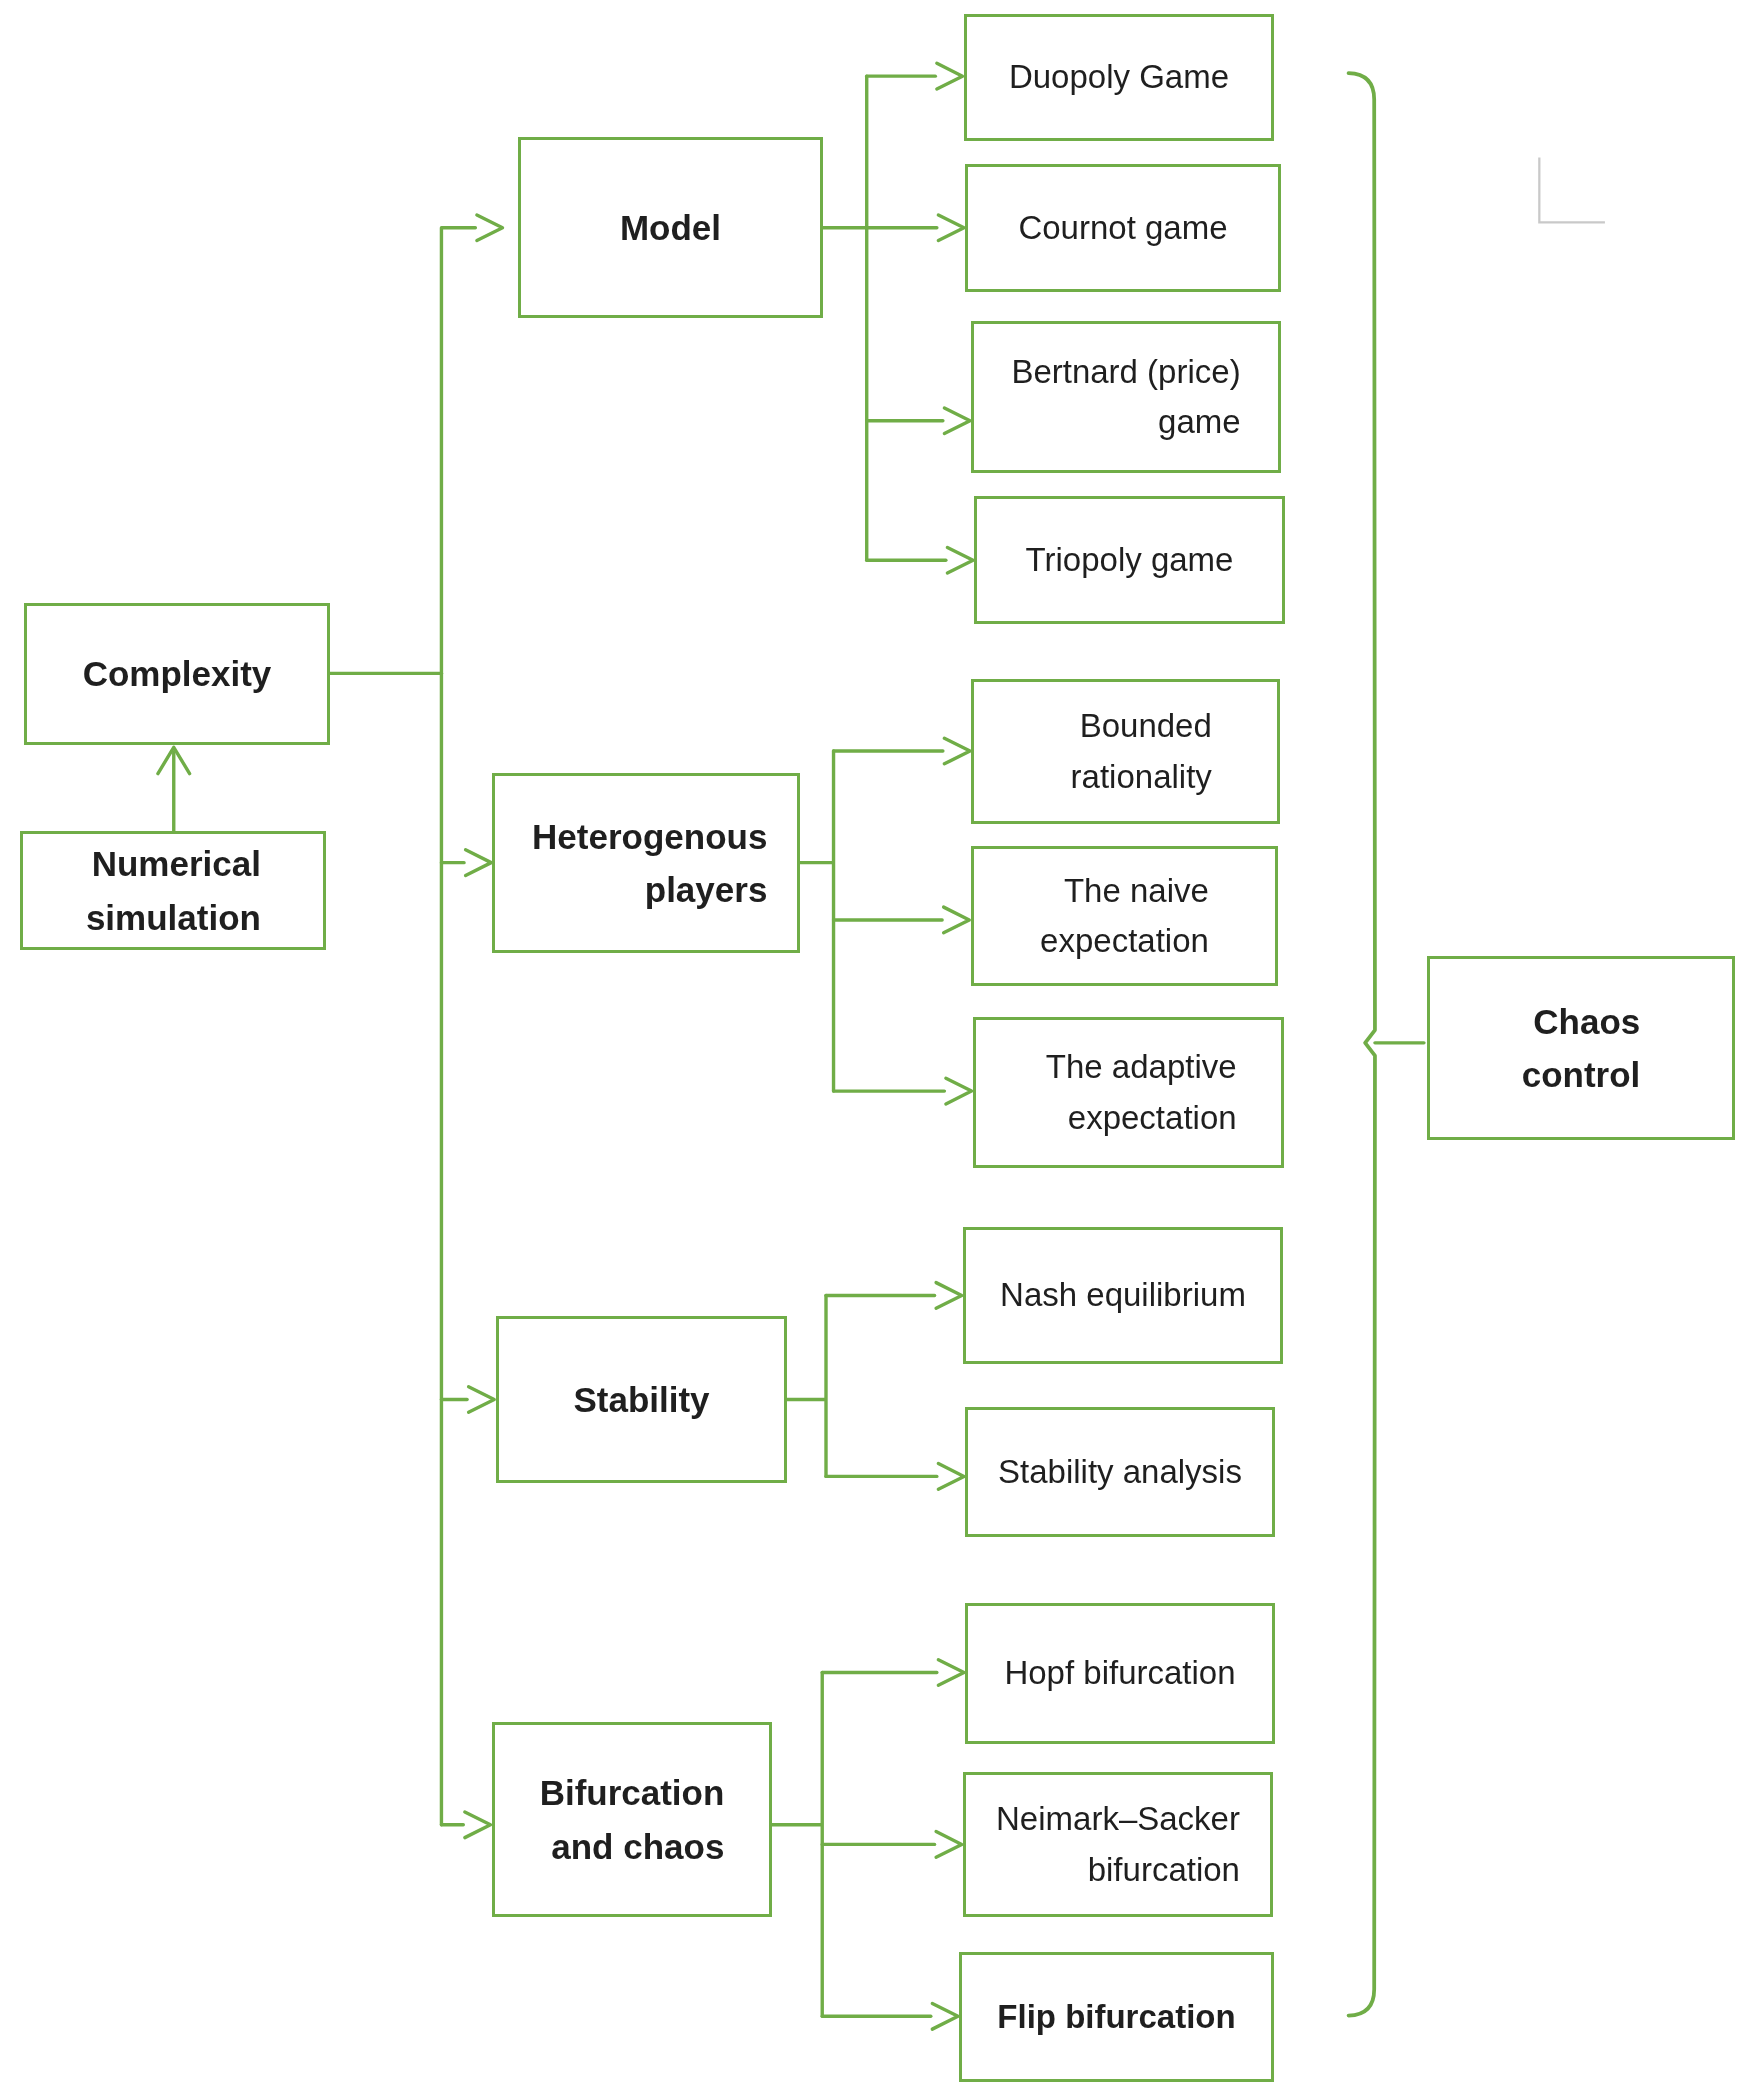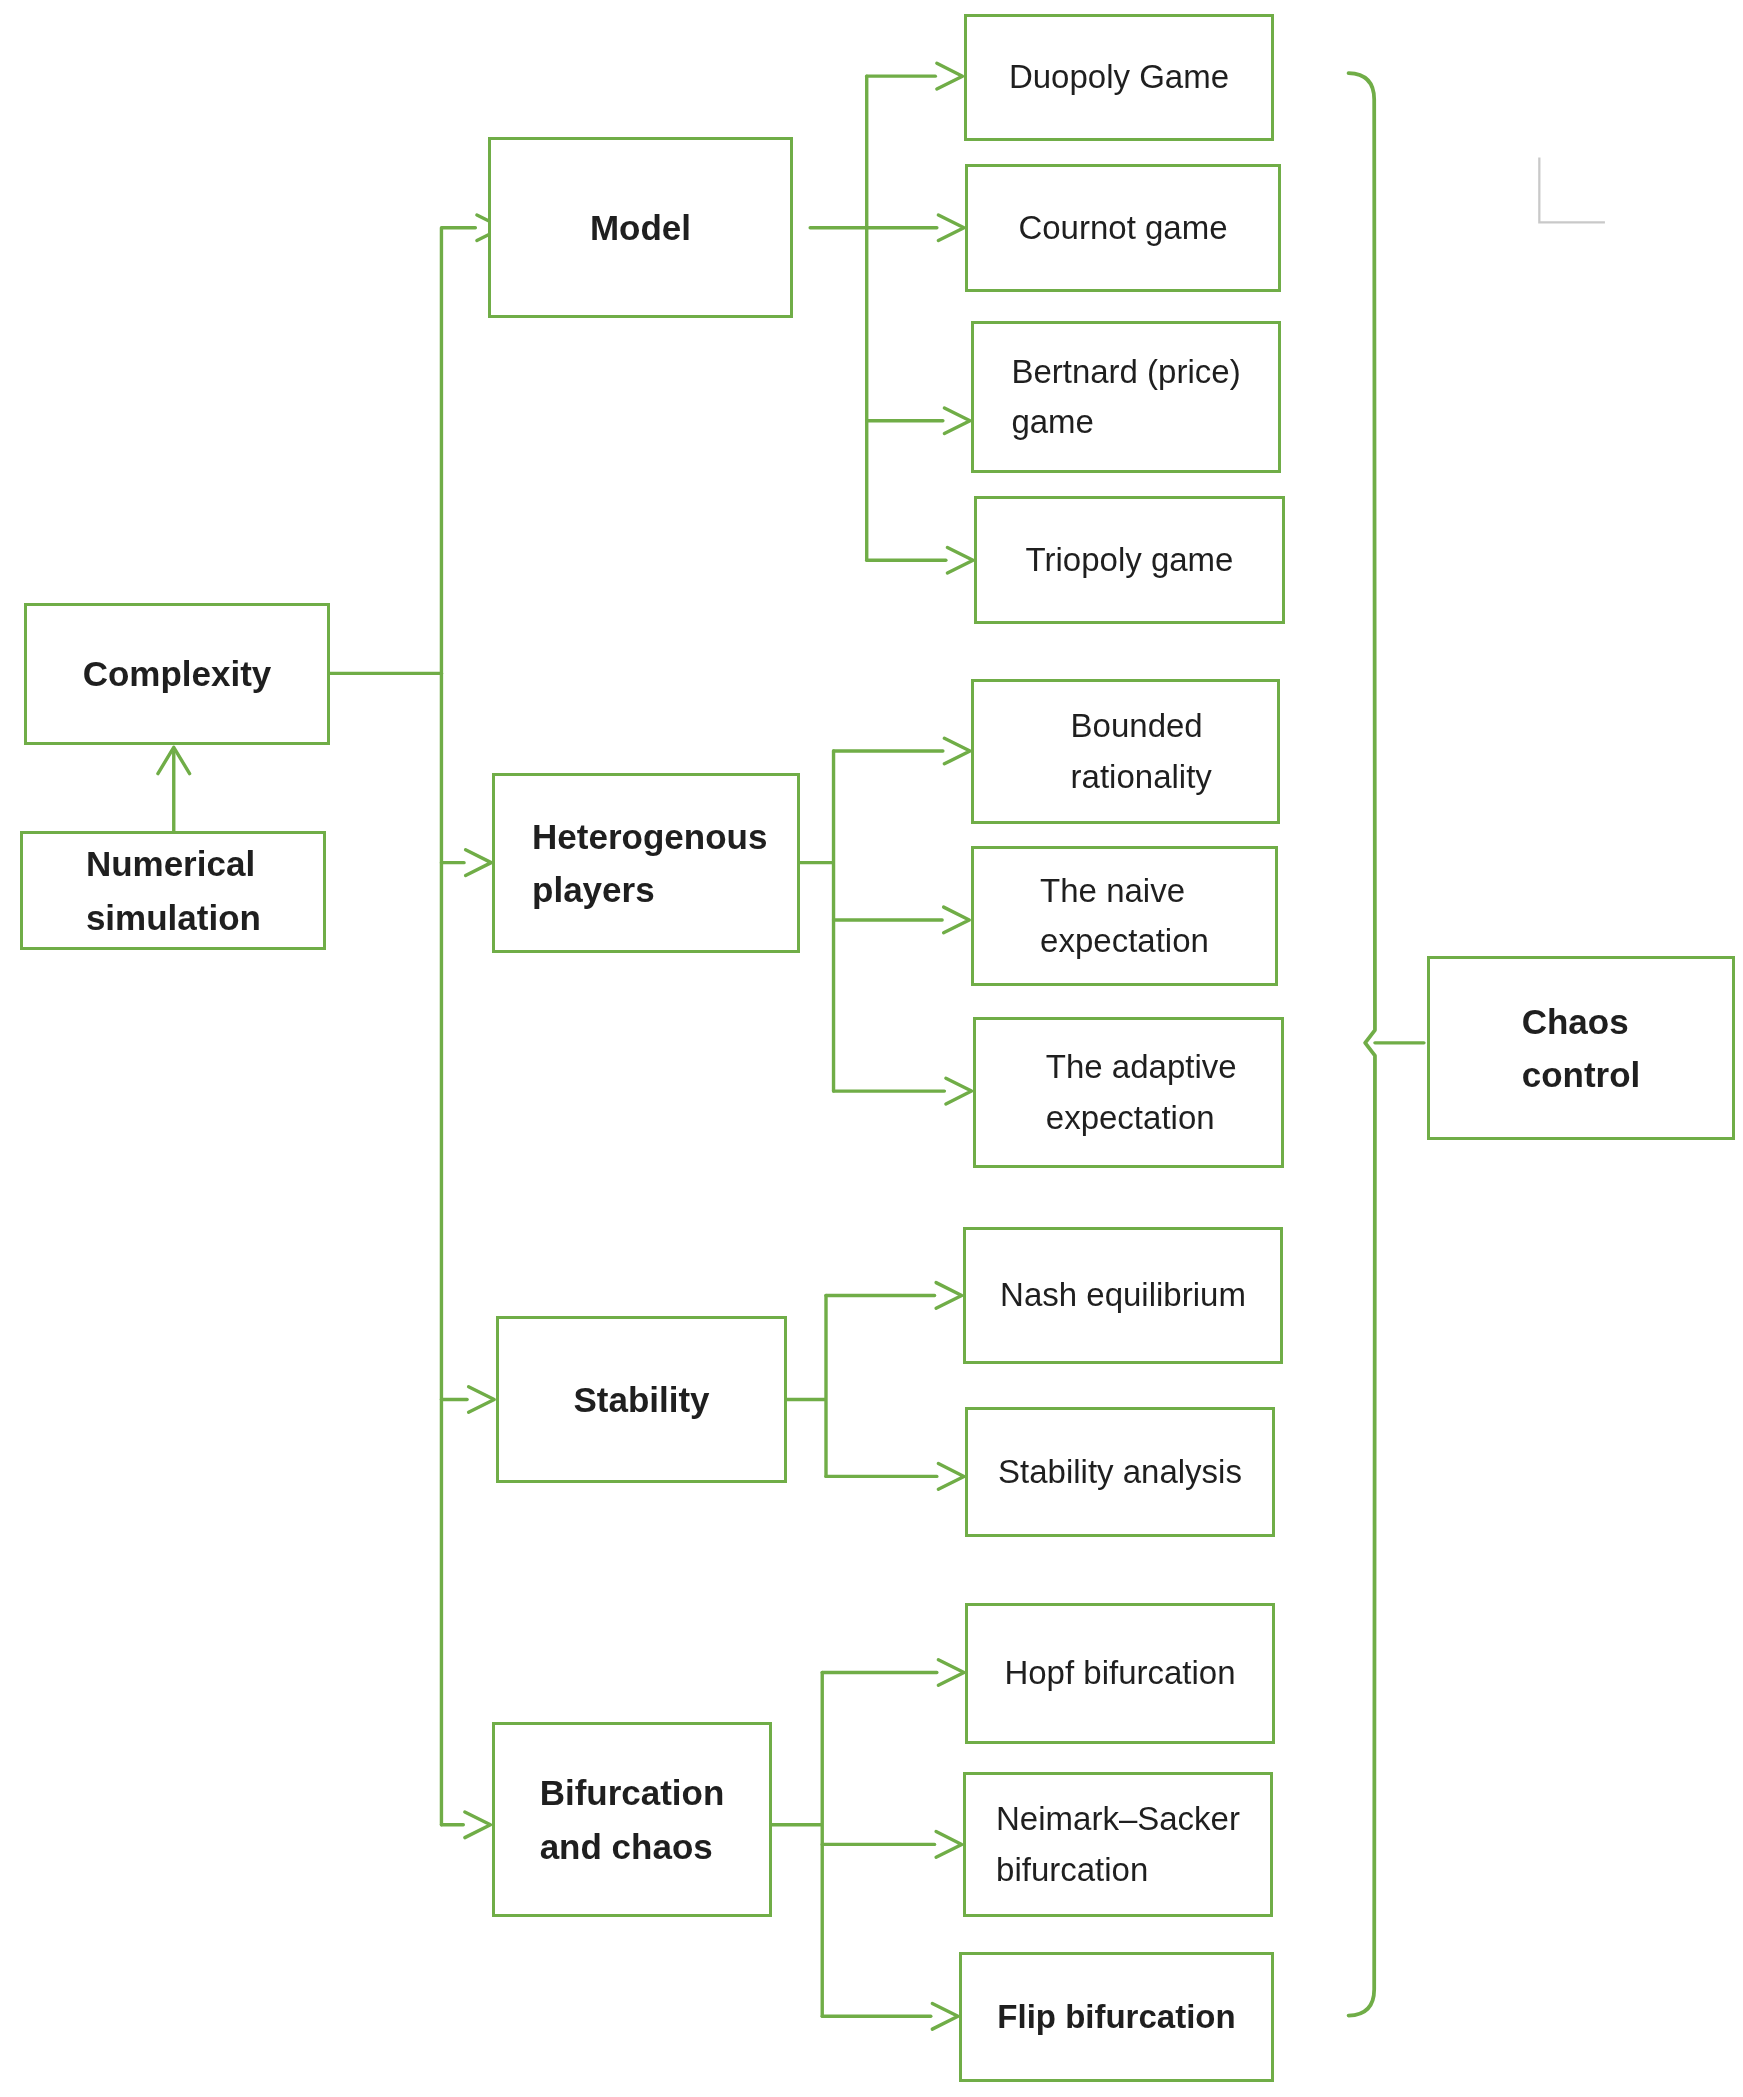--- a/index.html
+++ b/index.html
@@ -32,21 +32,21 @@
   .wires path.thin{stroke-width:4.5;}
   .wires path.corner-mark{stroke:var(--gray);stroke-width:3;stroke-linecap:butt;stroke-linejoin:miter;}
   .node{
     position:absolute;
     box-sizing:border-box;
     border:3.8px solid var(--green);
     background:#ffffff;
     display:flex;
     align-items:center;
     justify-content:center;
-    text-align:left;
+    text-align:right;
     white-space:pre-line;
     font-size:33px;
     line-height:1.52;
     padding:3px 10.6px;
   }
   .node.bold{
     font-weight:bold;
     font-size:35px;
   }
 </style>
@@ -109,21 +109,21 @@
     <path d="M1788 97 Q1822 98 1822 132 L1823 1366 L1810 1383 L1823 1400 L1822 2638 Q1822 2672 1788 2673"></path>
     <path class="thin" d="M1823 1383 H1888"></path>
 
     <path class="corner-mark" d="M2041 209 V295 H2128"></path>
   </svg>
 
   <div class="node bold" style="left:24px;top:603px;width:306px;height:142px;">Complexity</div>
   <div class="node bold" style="left:20.4px;top:831px;width:306px;height:119px;">Numerical
 simulation</div>
 
-  <div class="node bold" style="left:488px;top:137px;width:305px;height:181px;">Model</div>
+  <div class="node bold" style="left:518px;top:137px;width:305px;height:181px;">Model</div>
   <div class="node" style="left:964px;top:13.6px;width:310px;height:127px;">Duopoly Game</div>
   <div class="node" style="left:965px;top:164px;width:316px;height:128px;">Cournot game</div>
   <div class="node" style="left:971px;top:321px;width:310px;height:152px;">Bertnard (price)
 game</div>
   <div class="node" style="left:974px;top:496px;width:311px;height:128px;">Triopoly game</div>
 
   <div class="node bold" style="left:492px;top:773px;width:308px;height:180px;padding-left:18px;">Heterogenous
 players</div>
   <div class="node" style="left:971px;top:679px;width:309px;height:145px;padding-left:42px;">Bounded
 rationality</div>

